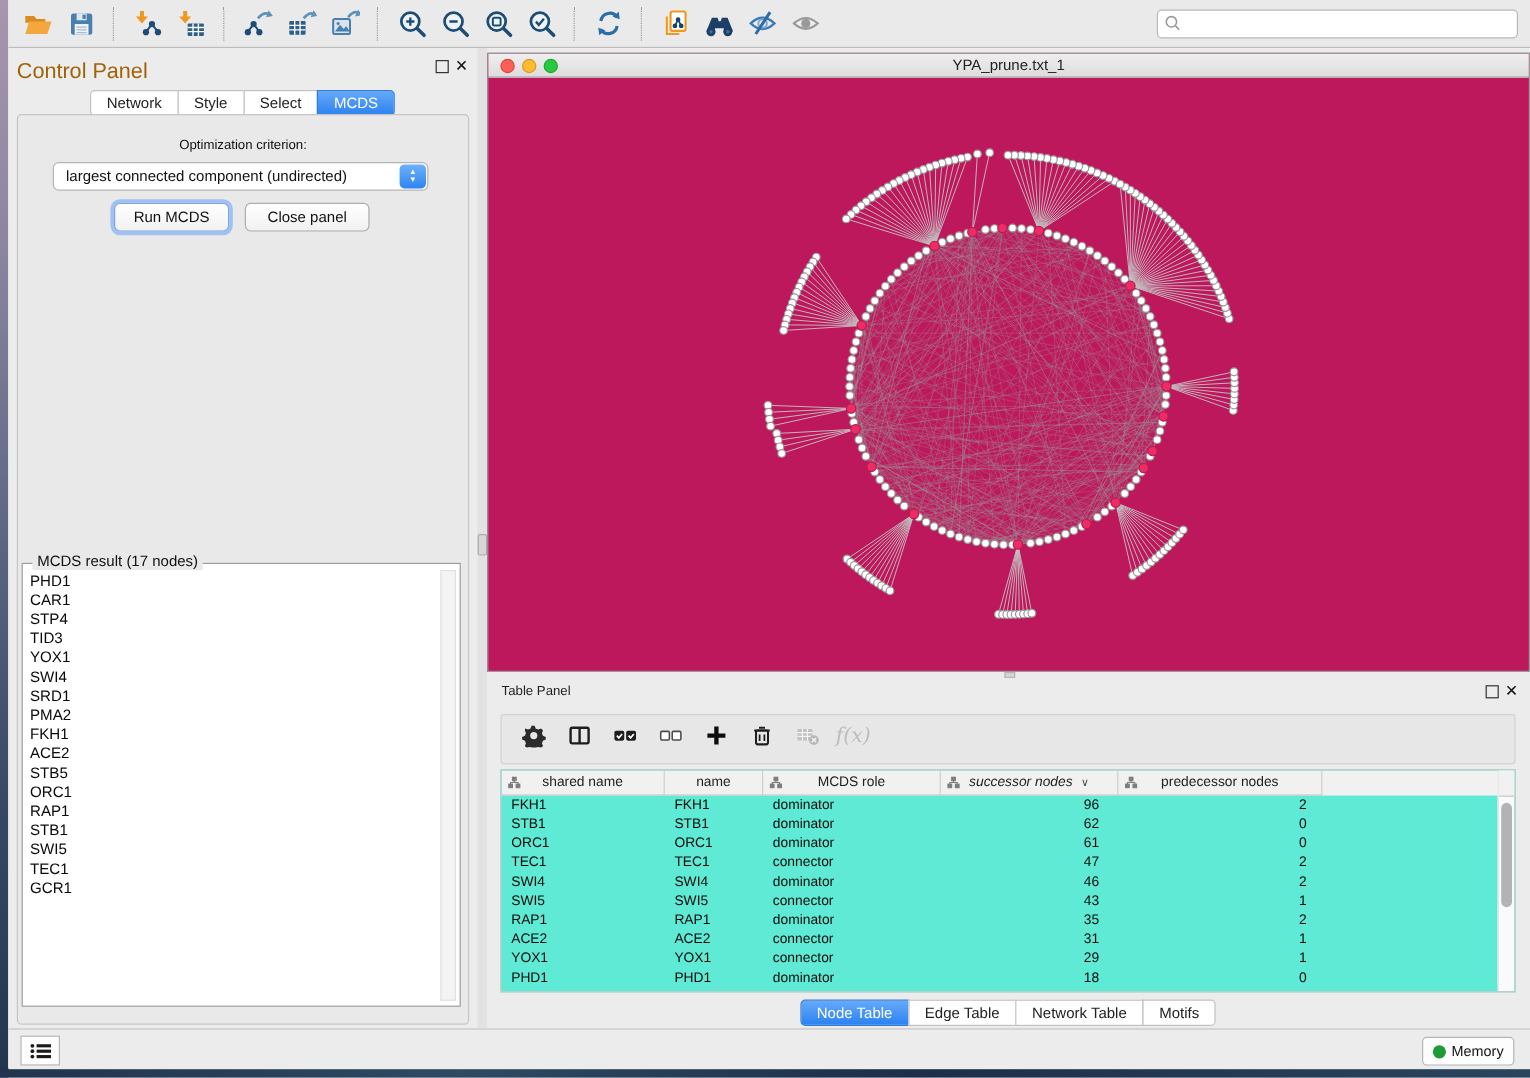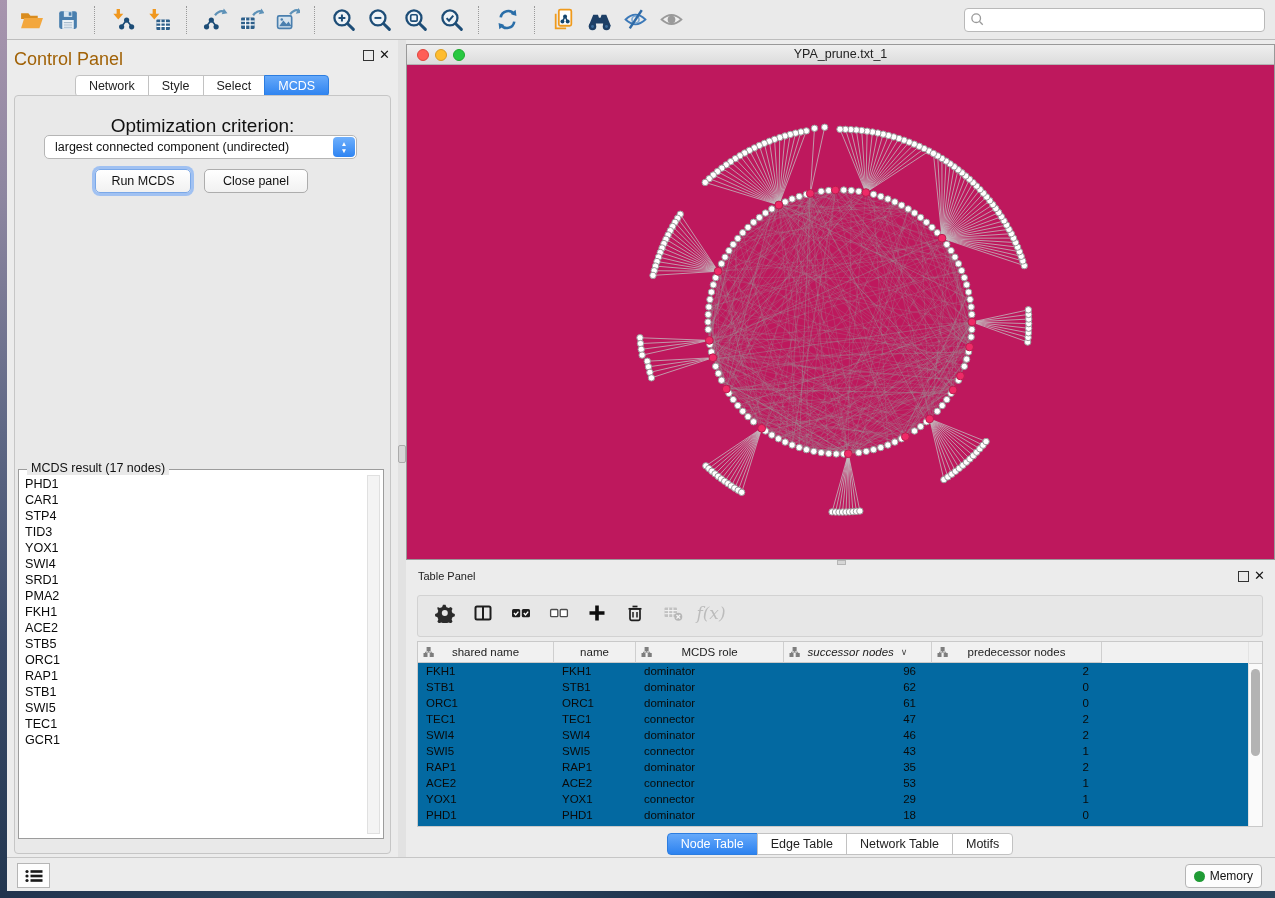--- a/index.html
+++ b/index.html
@@ -25,21 +25,21 @@
   .float-glyph{position:absolute;top:10px;width:9px;height:9px;border:1.6px solid #333;}
   .close-glyph{position:absolute;top:7px;font-size:13px;font-weight:bold;color:#111;}
   #cp-tabs{position:absolute;left:0;top:35px;width:100%;display:flex;justify-content:center;}
   .tab{height:20px;line-height:20px;padding:0 13px;font-size:12.5px;background:#fff;
     border:1px solid #c2c2c2;margin-left:-1px;color:#222;cursor:default;}
   .tab.first{border-radius:4px 0 0 4px;}
   .tab.last{border-radius:0 4px 4px 0;}
   .tab.active{background:linear-gradient(#66a9fa,#2c82f0);border-color:#2c7de0;color:#fff;}
   #cp-body{position:absolute;left:7px;top:55px;width:375px;height:757px;background:#e9e9e9;
     border:1px solid #c6c6c6;border-radius:4px;}
-  #opt-label{position:absolute;left:0;top:19px;width:100%;text-align:center;font-size:19px;color:#111;}
+  #opt-label{position:absolute;left:0;top:19px;width:100%;text-align:center;font-size:11px;color:#111;}
   #criterion-dropdown{position:absolute;left:29px;top:39px;width:313px;height:24px;background:#fff;
     border:1px solid #b5b5b5;border-radius:5px;box-sizing:border-box;}
   #criterion-dropdown .dd-text{position:absolute;left:10px;top:4px;font-size:12.5px;color:#111;}
   .dd-stepper{position:absolute;right:1px;top:1px;bottom:1px;width:22px;border-radius:4px;
     background:linear-gradient(#6fb0fc,#2e84f2);display:flex;flex-direction:column;
     align-items:center;justify-content:center;color:#fff;font-size:6.5px;line-height:7px;}
   .btn{position:absolute;height:24px;background:linear-gradient(#ffffff,#f1f1f1);
     border:1px solid #adadad;border-radius:5px;font-size:12.5px;color:#111;
     font-family:"Liberation Sans",sans-serif;}
   .btn.focus-ring{box-shadow:0 0 0 3px rgba(100,160,250,.55);border-color:#7aa8e8;}
@@ -69,21 +69,21 @@
   #win-title{position:absolute;left:0;right:0;top:2px;text-align:center;font-size:12.5px;color:#222;}
   #graph{position:absolute;left:0;top:19px;}
   
   #table-panel{position:absolute;left:399px;top:565px;width:869px;height:292px;background:#ececec;}
   #tp-title{position:absolute;left:12px;top:5px;font-size:11px;color:#222;}
   #tp-toolbar{position:absolute;left:11px;top:30px;width:846px;height:42px;background:#e7e7e7;
     border:1px solid #d2d2d2;border-radius:3px;display:flex;padding-left:10px;box-sizing:border-box;}
   .tpt-btn{width:34px;height:34px;display:flex;align-items:center;justify-content:center;margin-right:4px;}
   .tpt-btn svg{width:20px;height:20px;}
   .tpt-btn.disabled{opacity:.55;filter:grayscale(1);}
-  #table-wrap{position:absolute;left:11px;top:76px;width:846px;height:186px;background:#0369a1;
+  #table-wrap{position:absolute;left:11px;top:76px;width:846px;height:186px;background:#5eead4;
     border:1px solid #c9c9c9;box-sizing:border-box;overflow:hidden;}
   #thead{display:flex;height:21px;background:#f1f1f1;}
   .th{position:relative;height:21px;border-right:1px solid #cfcfcf;border-bottom:1px solid #c9c9c9;
     box-sizing:border-box;display:flex;align-items:center;justify-content:center;font-size:11.5px;color:#222;}
   .th .tree-ic{position:absolute;left:5px;top:5px;}
   .th .sort{margin-left:7px;font-size:9px;color:#444;}
   .tr{display:flex;height:16px;}
   .td{font-size:11.5px;color:#0a0a0a;box-sizing:border-box;line-height:16px;white-space:nowrap;overflow:hidden;}
   .td.l{padding-left:8px;text-align:left;}
   .td.r{text-align:right;}
@@ -1275,21 +1275,21 @@
             <div class="td l" style="width: 136px;">RAP1</div>
             <div class="td l" style="width: 82px;">RAP1</div>
             <div class="td l" style="width: 148px;">dominator</div>
             <div class="td r" style="width: 148px; padding-right: 16px;">35</div>
             <div class="td r" style="width: 170px; padding-right: 13px;">2</div>
           </div>
           <div class="tr">
             <div class="td l" style="width: 136px;">ACE2</div>
             <div class="td l" style="width: 82px;">ACE2</div>
             <div class="td l" style="width: 148px;">connector</div>
-            <div class="td r" style="width: 148px; padding-right: 16px;">53</div>
+            <div class="td r" style="width: 148px; padding-right: 16px;">31</div>
             <div class="td r" style="width: 170px; padding-right: 13px;">1</div>
           </div>
           <div class="tr">
             <div class="td l" style="width: 136px;">YOX1</div>
             <div class="td l" style="width: 82px;">YOX1</div>
             <div class="td l" style="width: 148px;">connector</div>
             <div class="td r" style="width: 148px; padding-right: 16px;">29</div>
             <div class="td r" style="width: 170px; padding-right: 13px;">1</div>
           </div>
           <div class="tr">

